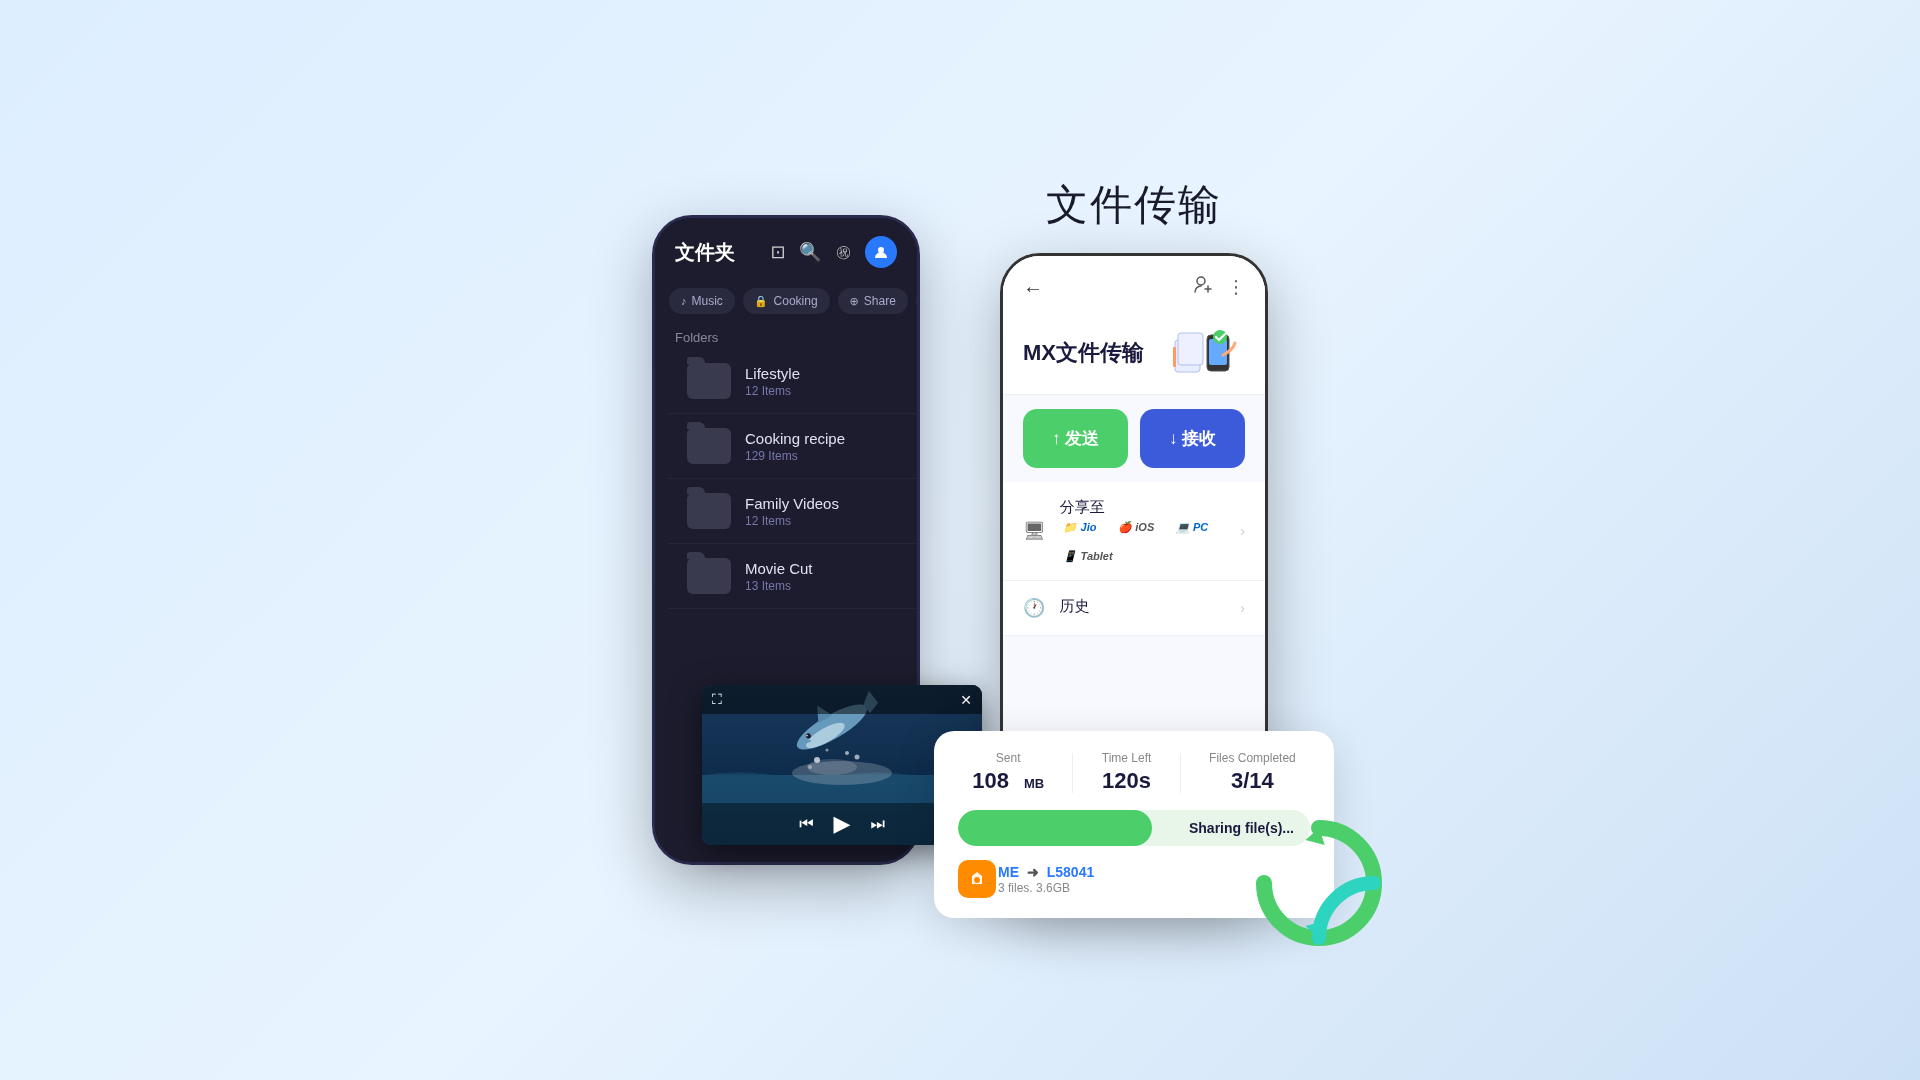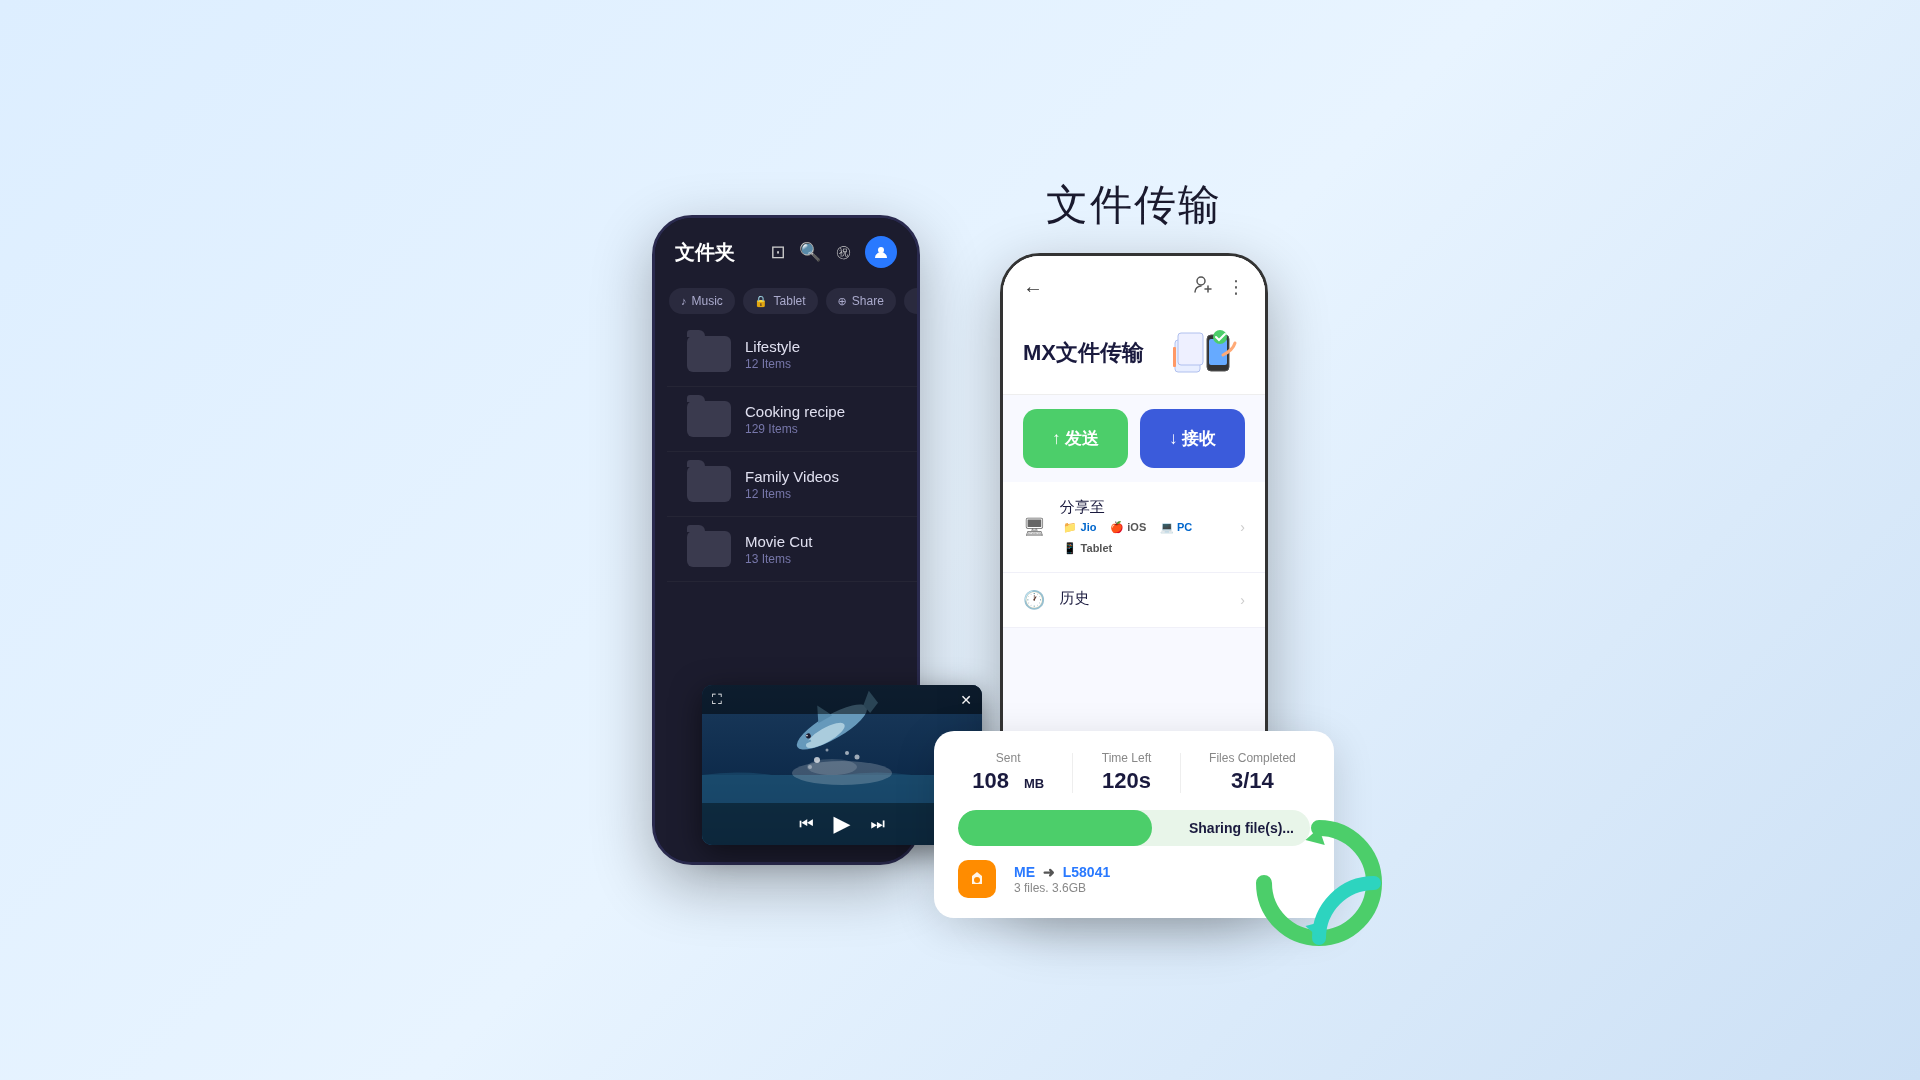--- a/index.html
+++ b/index.html
@@ -358,22 +358,23 @@
 
     .section-item-title {
       font-size: 15px;
       color: #1a1a3e;
       font-weight: 500;
       margin-bottom: 3px;
     }
 
     .section-item-subtitle {
       display: flex;
-      gap: 6px;
+      gap: 14px;
       flex-wrap: wrap;
+      font-style: italic;
     }
 
     .platform-tag {
       font-size: 11px;
       font-weight: 600;
       padding: 1px 4px;
       border-radius: 3px;
     }
 
     .tag-jio { color: #0066cc; }
@@ -462,21 +463,21 @@
       top: 50%;
       transform: translateY(-50%);
       font-size: 14px;
       font-weight: 600;
       color: #1a1a3e;
     }
 
     .transfer-peer {
       display: flex;
       align-items: center;
-      gap: 18px;
+      gap: 2px;
     }
 
     .peer-app-icon {
       width: 38px;
       height: 38px;
       border-radius: 10px;
       background: #ff8c00;
       display: flex;
       align-items: center;
       justify-content: center;
@@ -553,32 +554,33 @@
             </div>
           </div>
 
           <div class="dark-tabs">
             <div class="dark-tab">
               <span class="dark-tab-icon">♪</span>
               <span>Music</span>
             </div>
             <div class="dark-tab">
               <span class="dark-tab-icon">🔒</span>
-              <span>Tablet</span>
+              <span>Cooking</span>
             </div>
             <div class="dark-tab">
               <span class="dark-tab-icon">⊕</span>
               <span>Share</span>
             </div>
             <div class="dark-tab">
               <span class="dark-tab-icon">⬇</span>
               <span>Downloads</span>
             </div>
           </div>
 
+          <div class="folders-label">Folders</div>
 
           <div class="folder-list">
             <div class="folder-item">
               <div class="folder-icon"></div>
               <div class="folder-info">
                 <span class="folder-name">Lifestyle</span>
                 <span class="folder-count">12 Items</span>
               </div>
             </div>
             <div class="folder-item">

